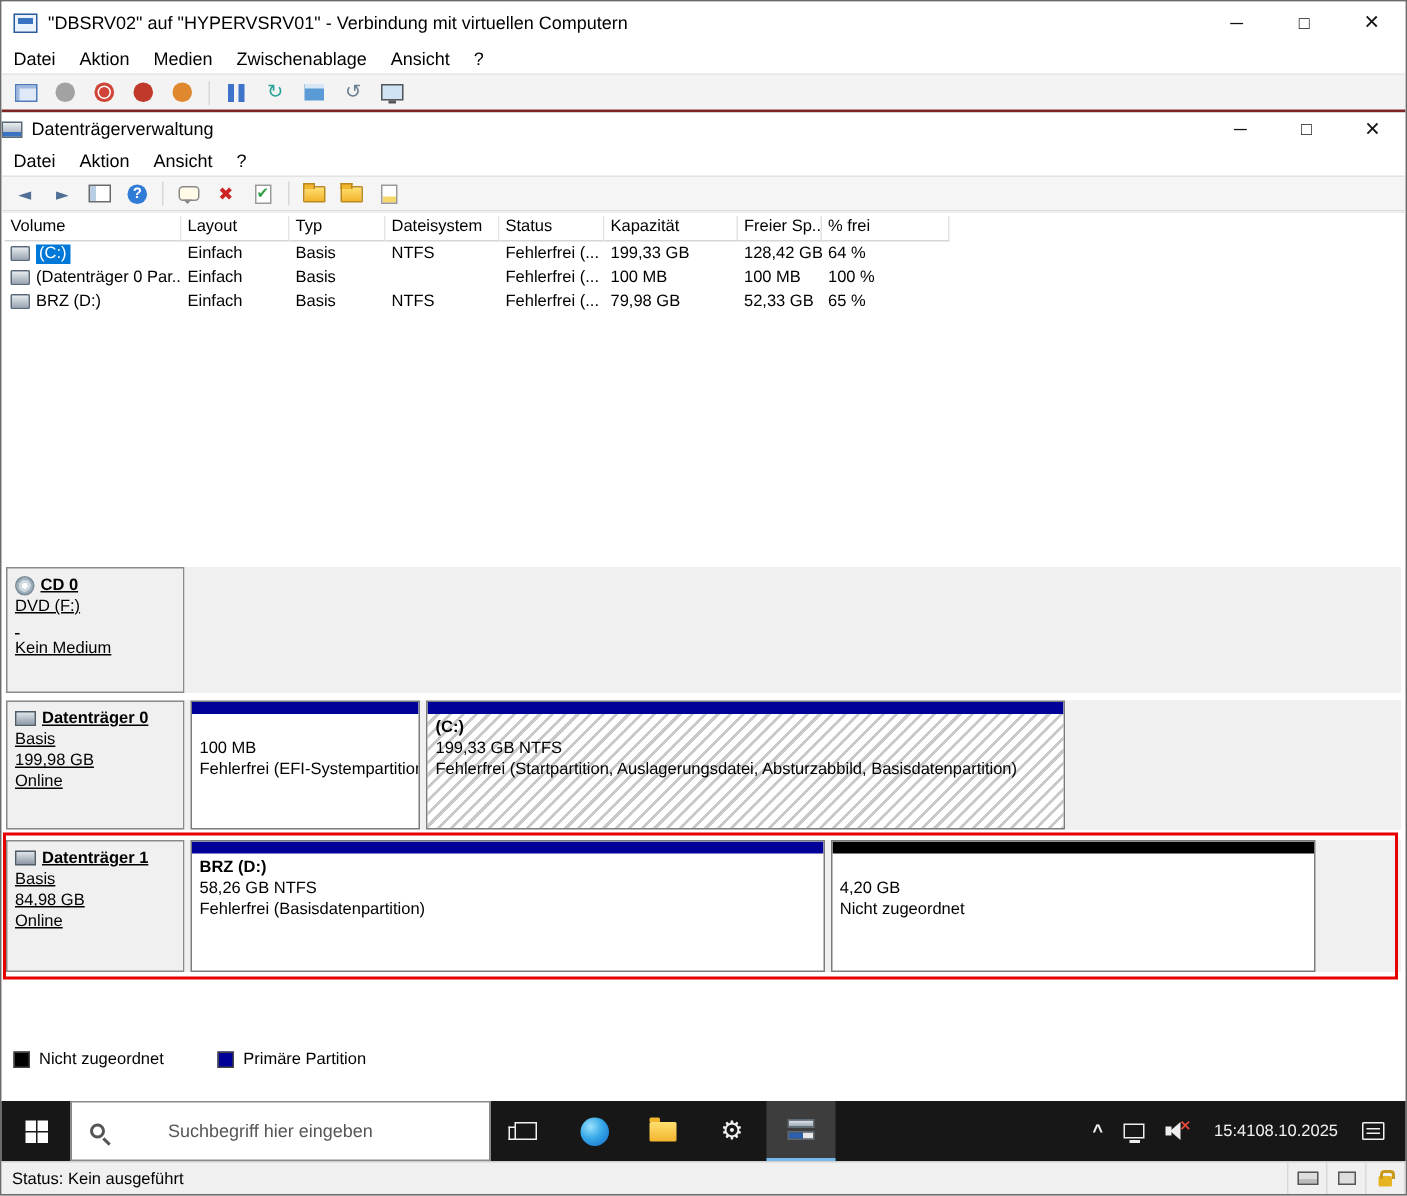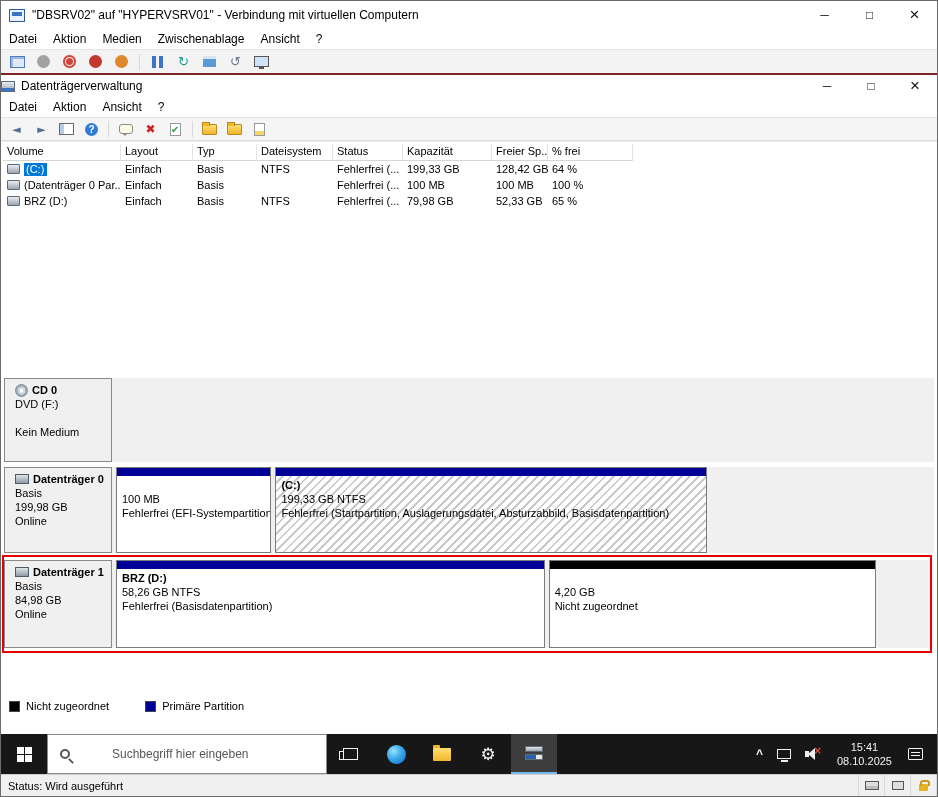--- a/index.html
+++ b/index.html
@@ -59,21 +59,21 @@
   .vc{height:16px;padding:0 4px;font-size:11px;display:flex;align-items:center;white-space:nowrap;overflow:hidden;}
   .vol-icon{width:13px;height:10px;background:linear-gradient(#e8ecf0,#9aa6b2);border:1px solid #5a6a7a;border-radius:1px;margin-right:4px;flex:none;}
   .sel-label{background:#0078d7;color:#fff;padding:0 3px 1px 2px;}
 
   
   .dm-graph{flex:1;background:#fff;padding:2px 3px 0 3px;position:relative;}
   .disk-row{display:flex;background:#f0f0f0;}
   .row-cd{height:84px;margin-bottom:5px;}
   .row-d0{height:86px;}
   .row-d1{height:88px;margin-top:7px;position:relative;}
-  .disk-label{width:108px;flex:none;border:1px solid #8a8a8a;background:#f0f0f0;padding:4px 2px 0 10px;line-height:14px;font-size:11px;}
+  .disk-label{width:119px;flex:none;border:1px solid #8a8a8a;background:#f0f0f0;padding:4px 2px 0 5px;line-height:14px;font-size:11px;text-decoration:underline;}
   .disk-label .ttl{display:flex;align-items:center;font-weight:bold;white-space:nowrap;}
   .hd-icon{width:14px;height:10px;background:linear-gradient(#dfe5ea,#8d9aa6);border:1px solid #4f5c66;margin-right:4px;flex:none;}
   .cd-icon{width:13px;height:13px;border-radius:50%;border:1px solid #7a8a96;background:radial-gradient(circle,#fff 0 2px,#cfd8df 2px 4px,#9fb0bd 4px 7px);margin-right:4px;flex:none;}
   .disk-parts{flex:1;display:flex;gap:4px;padding-left:4px;background:#f0f0f0;}
   .part{background:#fff;border:1px solid #7b7b7b;display:flex;flex-direction:column;overflow:hidden;}
   .part-bar{height:8px;flex:none;}
   .bar-primary{background:#000099;}
   .bar-unalloc{background:#000000;}
   .part-body{flex:1;padding:2px 5px;line-height:14px;font-size:11px;white-space:nowrap;overflow:hidden;}
   .part-body .t{font-weight:bold;min-height:14px;}
@@ -106,21 +106,21 @@
   .dm-ico i.b2{background:linear-gradient(90deg,#2b5fae 0 60%,#e8e8e8 60%);}
   .tray{margin-left:auto;display:flex;align-items:center;flex:none;}
   .tray-item{display:flex;align-items:center;justify-content:center;height:100%;padding:0 7px;}
   .chev{font-size:12px;font-weight:bold;color:#f2f2f2;}
   .net-ico{width:14px;height:10px;border:1px solid #eee;position:relative;}
   .net-ico::after{content:"";position:absolute;left:3px;bottom:-4px;width:7px;height:2px;background:#eee;}
   .spk{position:relative;width:16px;height:12px;}
   .spk::before{content:"";position:absolute;left:0;top:3px;width:4px;height:6px;background:#eee;}
   .spk::after{content:"";position:absolute;left:3px;top:0;border-top:6px solid transparent;border-bottom:6px solid transparent;border-right:7px solid #eee;}
   .spk .mute-x{position:absolute;right:-1px;top:-3px;color:#e64b3c;font-size:10px;font-weight:bold;font-family:"DejaVu Sans",sans-serif;}
-  .clock{display:flex;flex-direction:column;align-items:center;justify-content:center;font-size:11px;line-height:14px;padding:0 9px;}
+  .clock{display:flex;align-items:center;justify-content:center;font-size:11px;line-height:14px;padding:0 9px;}
   .notif-ico{width:15px;height:12px;border:1px solid #f2f2f2;border-radius:1px;position:relative;}
   .notif-ico::after{content:"";position:absolute;left:2px;top:3px;width:9px;height:1px;background:#f2f2f2;box-shadow:0 3px 0 #f2f2f2;}
   .show-desktop{width:7px;border-left:1px solid #555;}
 
   
   .vm-statusbar{height:22px;background:#f0f0f0;border-top:1px solid #cfcfcf;display:flex;align-items:stretch;font-size:11px;}
   .status-cell{flex:1;display:flex;align-items:center;padding-left:7px;border-right:1px solid #d9d9d9;}
   .mini-cell{width:26px;display:flex;align-items:center;justify-content:center;border-right:1px solid #d9d9d9;}
   .kbd-status{width:14px;height:9px;border:1px solid #555;background:#ddd;box-shadow:inset 0 -3px 0 #bbb;}
   .mon-status{width:12px;height:9px;border:1px solid #555;background:#ddd;}
@@ -416,21 +416,21 @@
         </div>
         <div class="tray-item">
             <span class="notif-ico"></span>
           </div>
         <div class="show-desktop"></div>
       </div>
     </div>
   </div>
 
   <div class="vm-statusbar">
-    <div class="status-cell">Status: Wird ausgeführt</div>
+    <div class="status-cell">Status: Kein ausgeführt</div>
     <div class="mini-cell">
         <span class="kbd-status"></span>
       </div>
     <div class="mini-cell">
         <span class="mon-status"></span>
       </div>
     <div class="mini-cell">
         <span class="lock"></span>
       </div>
   </div>

